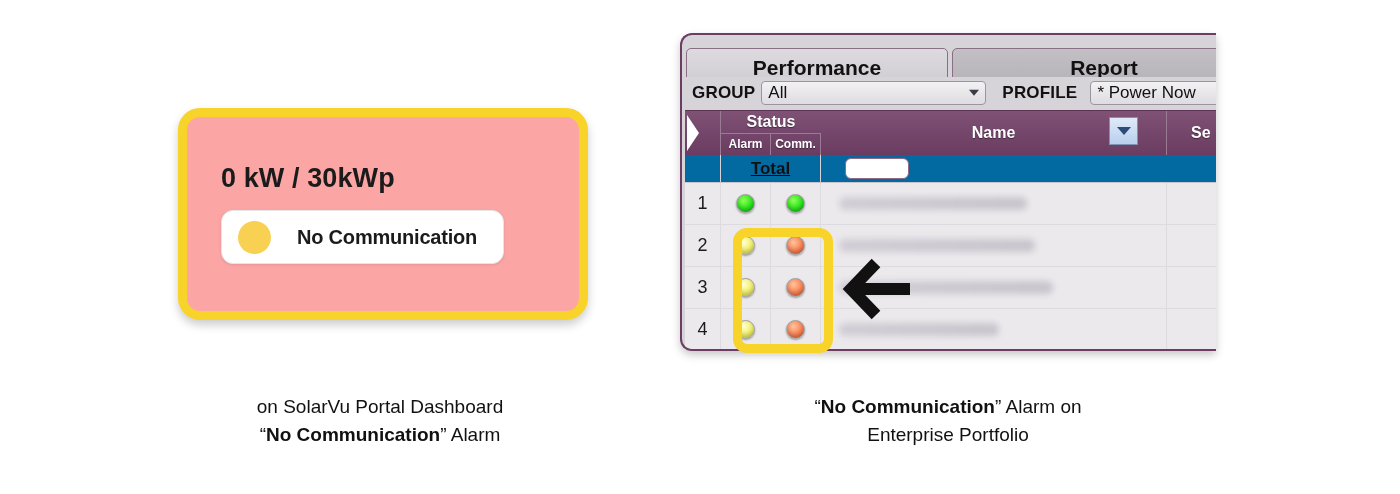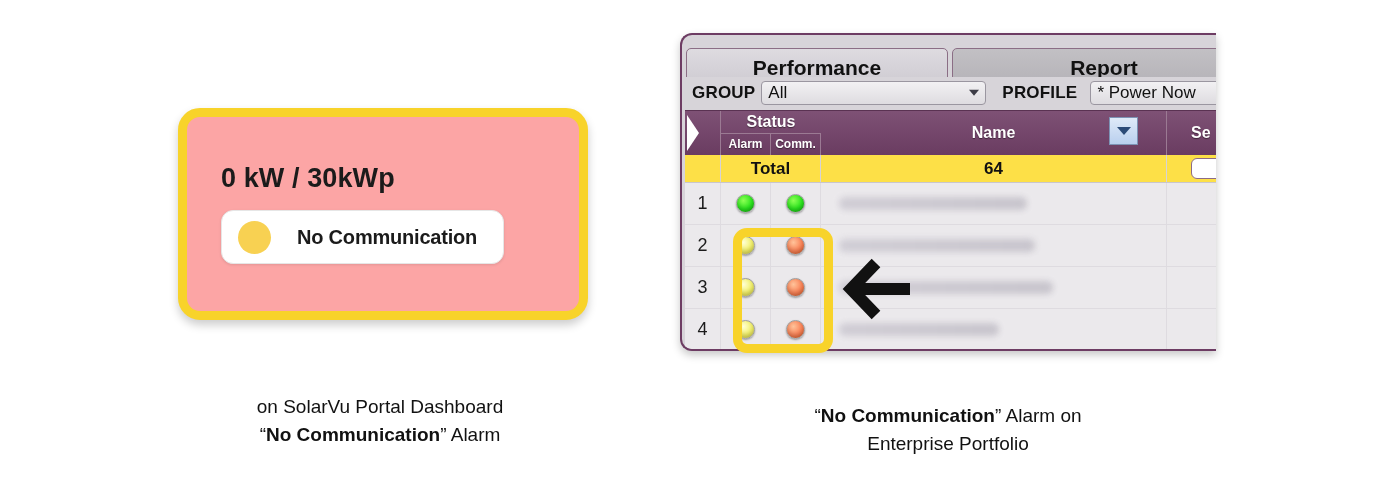--- a/index.html
+++ b/index.html
@@ -110,21 +110,21 @@
   .sg-cell.sep{border-right:1px solid #9b7a93;}
 
   .name-head{display:flex;align-items:center;justify-content:center;position:relative;}
   .name-caret-btn{
     position:absolute;right:28px;top:6px;width:27px;height:26px;
     background:linear-gradient(#dfeaf8,#b9cfee);border:1px solid #7d93b5;
     display:flex;align-items:center;justify-content:center;
   }
   .name-caret{width:0;height:0;border-left:7px solid transparent;border-right:7px solid transparent;border-top:8px solid #2c4b77;}
 
-  .total-row{display:flex;height:27px;background:#fde047;border-bottom:1px solid #c9c6cc;}
+  .total-row{display:flex;height:27px;background:#0369a1;border-bottom:1px solid #c9c6cc;text-decoration:underline;}
   .total-row .cell{display:flex;align-items:center;justify-content:center;
     font-size:17px;font-weight:bold;color:#111;box-sizing:border-box;}
   .total-row .cell.sep{border-right:1px solid #d6d3d8;}
   .sel-chip{width:62px;height:19px;border:1px solid #8d6b85;border-radius:6px;background:#fff;}
 
   .trow{display:flex;height:41px;background:#ebe9ec;border-bottom:1px solid #dedbe0;}
   .trow .cell{display:flex;align-items:center;justify-content:center;box-sizing:border-box;}
   .trow .cell.sep{border-right:1px solid #dedbe0;}
   .rownum{font-size:18px;color:#1b1b1b;}
 
@@ -150,21 +150,21 @@
 
   
   #pointer-arrow{position:absolute;left:842px;top:258px;width:72px;height:62px;}
 
   
   .caption{
     position:absolute;text-align:center;
     font-size:19px;color:#111;line-height:1.45;
   }
   #caption-left{left:160px;top:393px;width:440px;}
-  #caption-right{left:728px;top:402px;width:440px;}
+  #caption-right{left:728px;top:393px;width:440px;}
   .caption b{font-weight:bold;}
 </style>
 </head>
 <body>
 
 <div class="stage">
 
   <div id="left-panel">
     <div class="hl-card">
       <div class="card-inner">
@@ -222,21 +222,20 @@
               <span class="name-caret"></span>
             </span>
           </div>
 
           <div class="th c-sel" style="justify-content:flex-start;padding-left:24px;">Se</div>
         </div>
 
         <div class="total-row">
           <div class="cell c-num sep"></div>
           <div class="cell sep" style="width:100px;">Total</div>
-          <div class="cell c-name sep">64</div>
           <div class="cell c-sel">
             <span class="sel-chip"></span>
           </div>
         </div>
 
         <div id="rows-container">
             <div class="trow">
               <div class="cell c-num sep rownum">1</div>
               <div class="cell c-alarm sep">
                 <span class="led green"></span>

